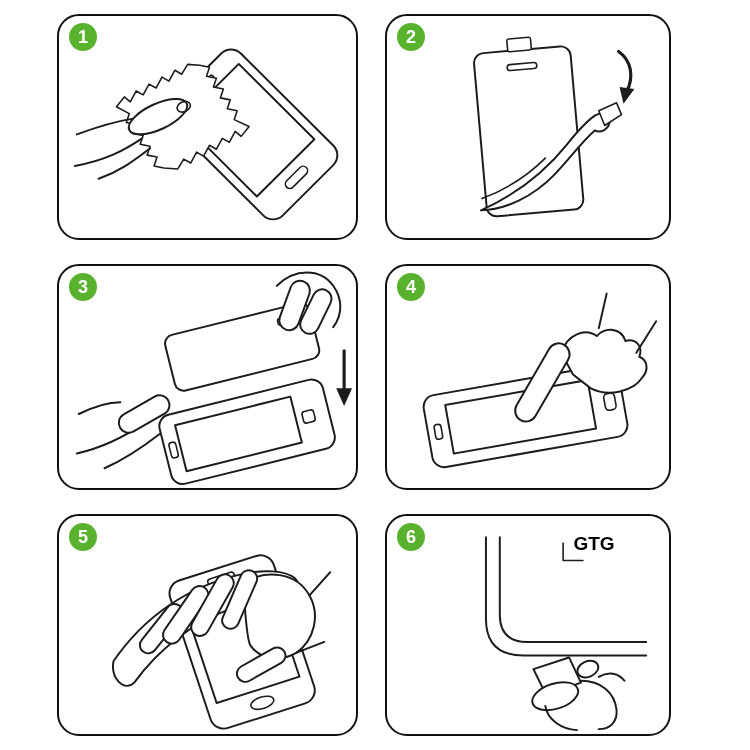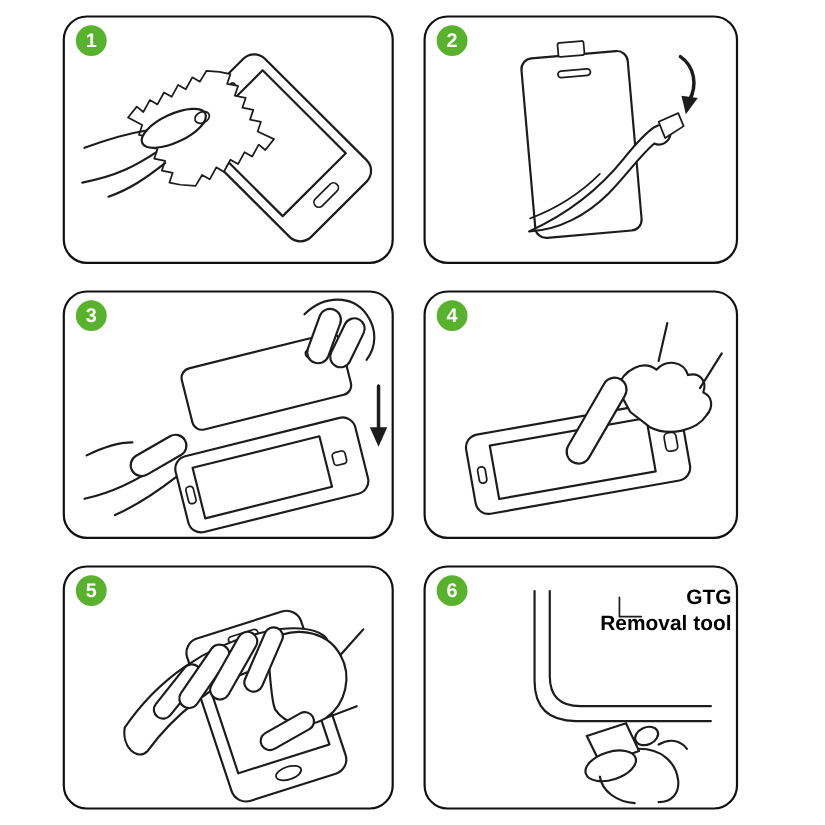--- a/index.html
+++ b/index.html
@@ -27,21 +27,21 @@
   .art { position:absolute; left:0; top:0; width:100%; height:100%; }
   .art * {
     stroke:var(--line,#1c1c1c); stroke-width:2; fill:none;
     stroke-linecap:round; stroke-linejoin:round;
   }
   .art .fw { fill:#fff; }
   .art .fb { fill:var(--line,#1c1c1c); stroke:none; }
   .art .thin { stroke-width:1.6; }
   .art .thick { stroke-width:3.2; }
   .gtg-label {
-    position:absolute; top:16px; right:4px; width:142px; text-align:right;
+    position:absolute; top:16px; right:4px; width:142px; text-align:center;
     font-weight:bold; font-size:19px; line-height:1.25; color:#000; z-index:2;
   }
 </style>
 </head>
 <body>
 
 <div>
 
   <section class="panel p1">
     <div class="badge">1</div>
@@ -156,21 +156,20 @@
         <rect class="fw" x="146" y="57" width="18" height="70" rx="9" transform="rotate(29 155 92)"></rect>
         <rect class="fw" x="174" y="54" width="17" height="64" rx="8.5" transform="rotate(23 182 86)"></rect>
       </g>
     </svg>
   </section>
 
   <section class="panel p6">
     <div class="badge">6</div>
     <div class="gtg-label">
       <div>GTG</div>
-      <div>Removal tool</div>
     </div>
     <svg class="art" viewBox="0 0 285 225" preserveAspectRatio="none">
       <g>
         <path d="M100,22 L100,106 Q100,144 138,144 L262,144"></path>
         <path d="M114,22 L114,102 Q114,130 142,130 L262,130"></path>
       </g>
       <path class="thin" d="M198,46 h-20 v-18"></path>
       <g>
         <ellipse class="fw" cx="203" cy="158" rx="11" ry="8" transform="rotate(-25 203 158)"></ellipse>
         <path class="fw" d="M148,158 L184,146 L196,172 L161,185 Z"></path>

